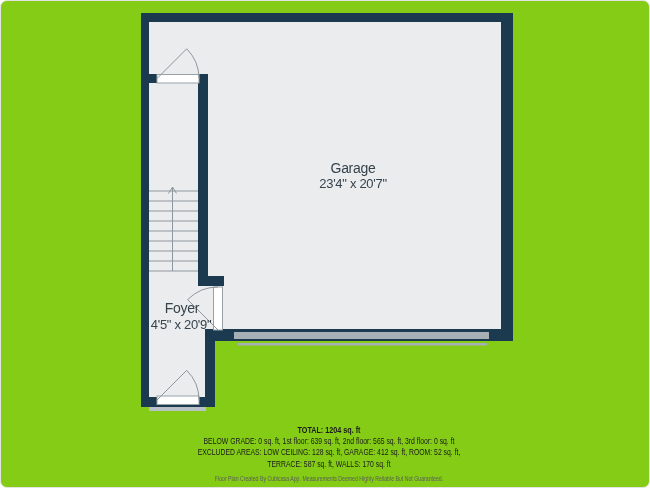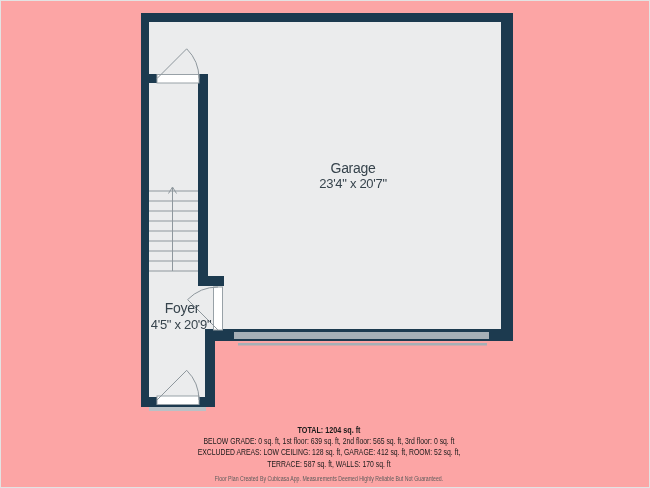--- a/index.html
+++ b/index.html
@@ -1,19 +1,19 @@
 <!DOCTYPE html>
 <html><head>
 <meta charset="utf-8">
 <style>
   html,body { margin:0; padding:0; background:#fff; }
   .page {
     position:relative; width:650px; height:488px;
-    background:#fca5a5; overflow:hidden;
-    border:1px solid #e3e3e3; border-radius:0;
+    background:#84cc16; overflow:hidden;
+    border:1px solid #e3e3e3; border-radius:7px;
     box-sizing:border-box;
     font-family:"Liberation Sans", sans-serif;
   }
   .plan-svg { position:absolute; top:0; left:0; }
   .swing, .stair-line { stroke:#8e979d; stroke-width:1; fill:none; }
   .threshold { fill:#ffffff; stroke:#98a1a7; stroke-width:1; }
   .plan-label { fill:#36434c; letter-spacing:-0.3px; }
   .room-name { font-size:14px; }
   .room-dims { font-size:13px; }
   .summary {

